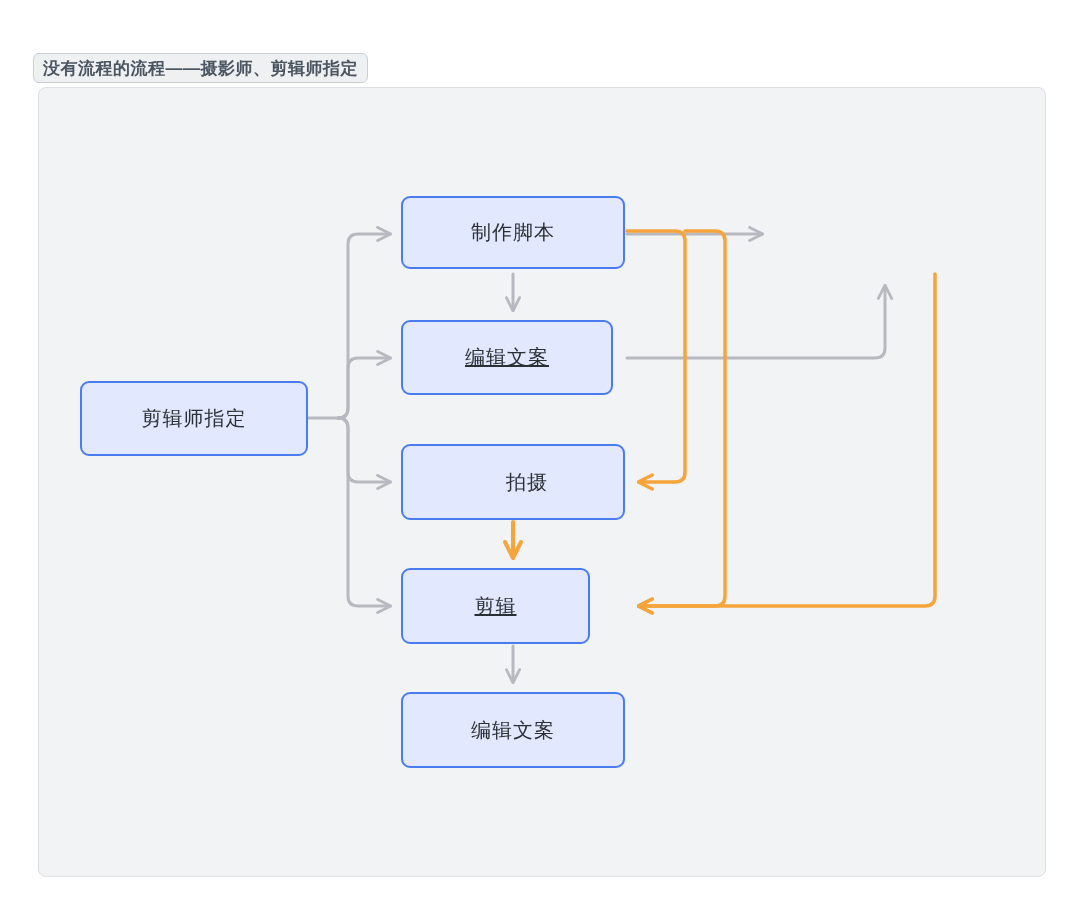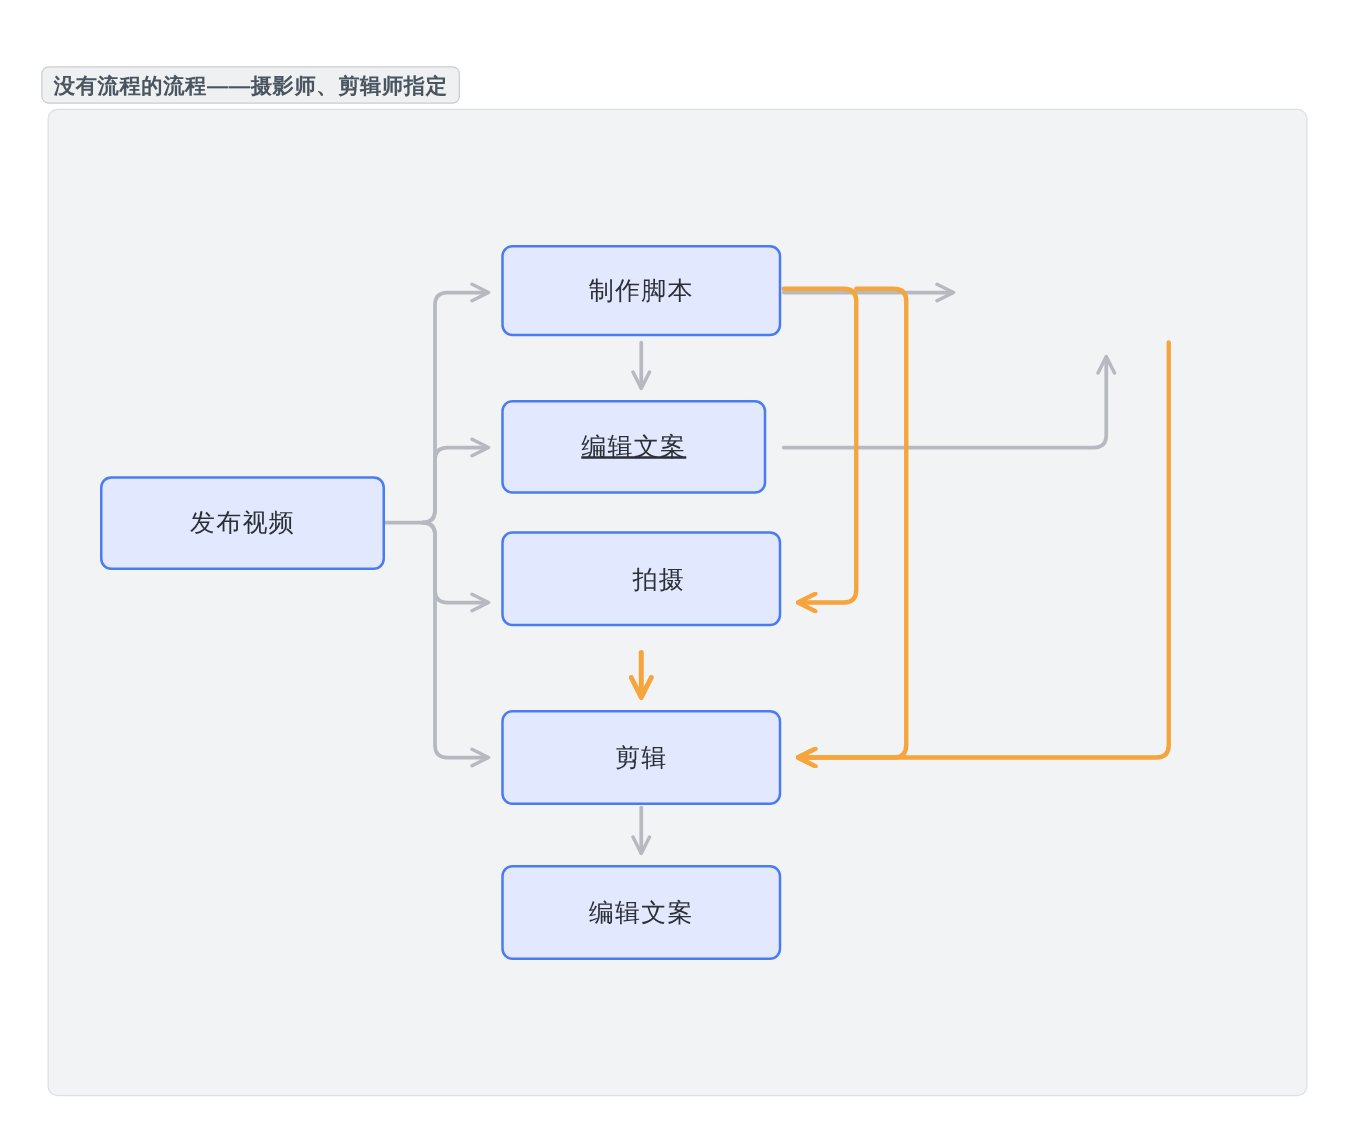--- a/index.html
+++ b/index.html
@@ -115,20 +115,20 @@
       <path d="M 513 646 L 513 682" stroke="#b6bac0" stroke-width="3" marker-end="url(#arrow-gray)"></path>
 
       <path d="M 627 231 L 675 231 Q 685 231 685 241 L 685 472 Q 685 482 675 482 L 640 482" stroke="#f6a43c" stroke-width="3.5" marker-end="url(#arrow-orange)"></path>
 
       <path d="M 685 231 L 715 231 Q 725 231 725 241 L 725 596 Q 725 606 715 606 L 640 606" stroke="#f6a43c" stroke-width="3.5" marker-end="url(#arrow-orange)"></path>
 
       <path d="M 935 274 L 935 596 Q 935 606 925 606 L 640 606" stroke="#f6a43c" stroke-width="3.5" marker-end="url(#arrow-orange)"></path>
     </g>
   </svg>
 
-  <div class="node" style="left:80px;  top:381px; width:228px; height:75px;">发布视频</div>
+  <div class="node" style="left:80px;  top:381px; width:228px; height:75px;">剪辑师指定</div>
   <div class="node" style="left:401px; top:196px; width:224px; height:73px;">制作脚本</div>
   <div class="node" style="left:401px; top:320px; width:212px; height:75px;text-decoration:underline;">编辑文案</div>
-  <div class="node" style="left:401px; top:425px; width:224px; height:76px;padding-left:28px;">拍摄</div>
-  <div class="node" style="left:401px; top:568px; width:224px; height:76px;">剪辑</div>
+  <div class="node" style="left:401px; top:444px; width:224px; height:76px;padding-left:28px;">拍摄</div>
+  <div class="node" style="left:401px; top:568px; width:189px; height:76px;text-decoration:underline;">剪辑</div>
   <div class="node" style="left:401px; top:692px; width:224px; height:76px;">编辑文案</div>
 
 </div>
 
 </body></html>

